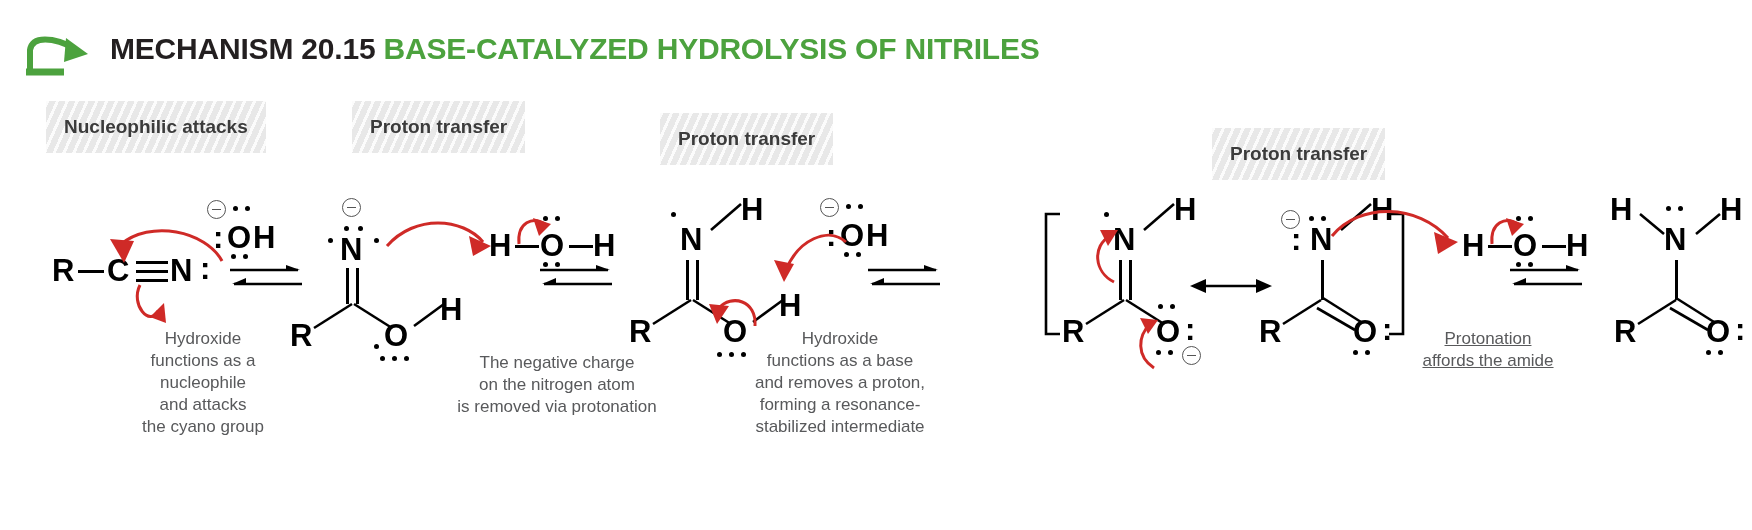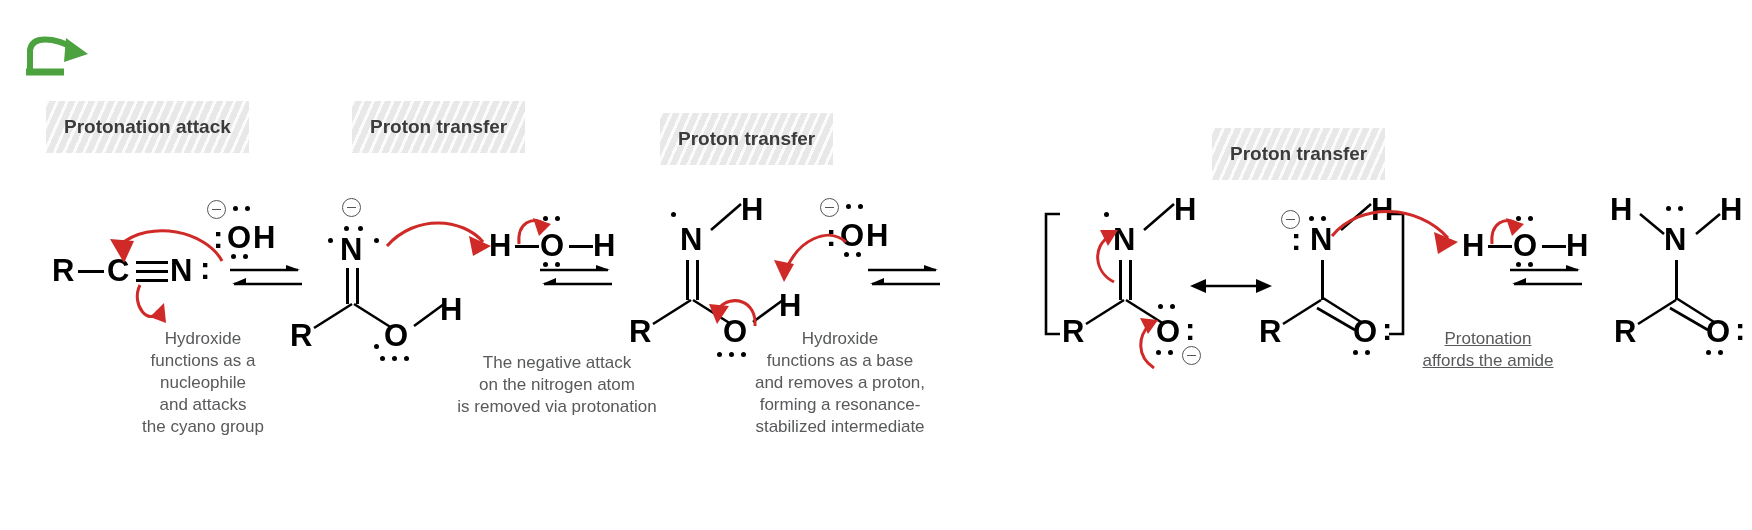--- a/index.html
+++ b/index.html
@@ -73,24 +73,27 @@
 </style>
 </head>
 <body>
 
 <div class="abs" id="title-bar">
   <svg class="abs" id="mech-arrow-icon" width="78" height="44" viewBox="0 0 78 44">
     <path d="M4 40 L42 40" stroke="#4ca23e" stroke-width="7" fill="none"></path>
     <path d="M8 38 L8 18 Q10 5 30 8 Q46 11 56 20" stroke="#4ca23e" stroke-width="6" fill="none" stroke-linecap="butt"></path>
     <path d="M44 6 L66 22 L42 30 Z" fill="#4ca23e"></path>
   </svg>
+  <div class="abs" id="title-text">
+    <span class="t-dark">MECHANISM 20.15 </span><span class="t-green">BASE-CATALYZED HYDROLYSIS OF NITRILES</span>
+  </div>
 </div>
 
 <div class="abs step-label" style="left:46px; top:101px;">
-  <span>Protonation attack</span>
+  <span>Nucleophilic attacks</span>
 </div>
 <div class="abs step-label" style="left:352px; top:101px;">
   <span>Proton transfer</span>
 </div>
 <div class="abs step-label" style="left:660px; top:113px;">
   <span>Proton transfer</span>
 </div>
 <div class="abs step-label" style="left:1212px; top:128px;">
   <span>Proton transfer</span>
 </div>
@@ -198,21 +201,21 @@
   </svg>
 </div>
 
 <svg class="abs" style="left:538px; top:262px;" width="76" height="32" viewBox="0 0 76 32">
   <path class="blk" d="M2 8 L70 8"></path>
     <path class="blkf" d="M72 8 L58 3 L58 9 Z"></path>
   <path class="blk" d="M74 22 L6 22"></path>
     <path class="blkf" d="M4 22 L18 16 L18 22 Z"></path>
 </svg>
 
-<div class="abs caption" style="left:432px; top:352px; width:250px;">The negative attack
+<div class="abs caption" style="left:432px; top:352px; width:250px;">The negative charge
 on the nitrogen atom
 is removed via protonation</div>
 
 <div class="abs" style="left:655px; top:198px;">
   <div class="abs lp" style="left:16px; top:14px;"></div>
   <span class="abs atom" style="left:25px; top:26px;">N</span>
   <svg class="abs" style="left:54px; top:4px;" width="38" height="30" viewBox="0 0 38 30">
     <path class="blk" d="M2 28 L32 2"></path>
   </svg>
   <span class="abs atom" style="left:86px; top:-4px;">H</span>

